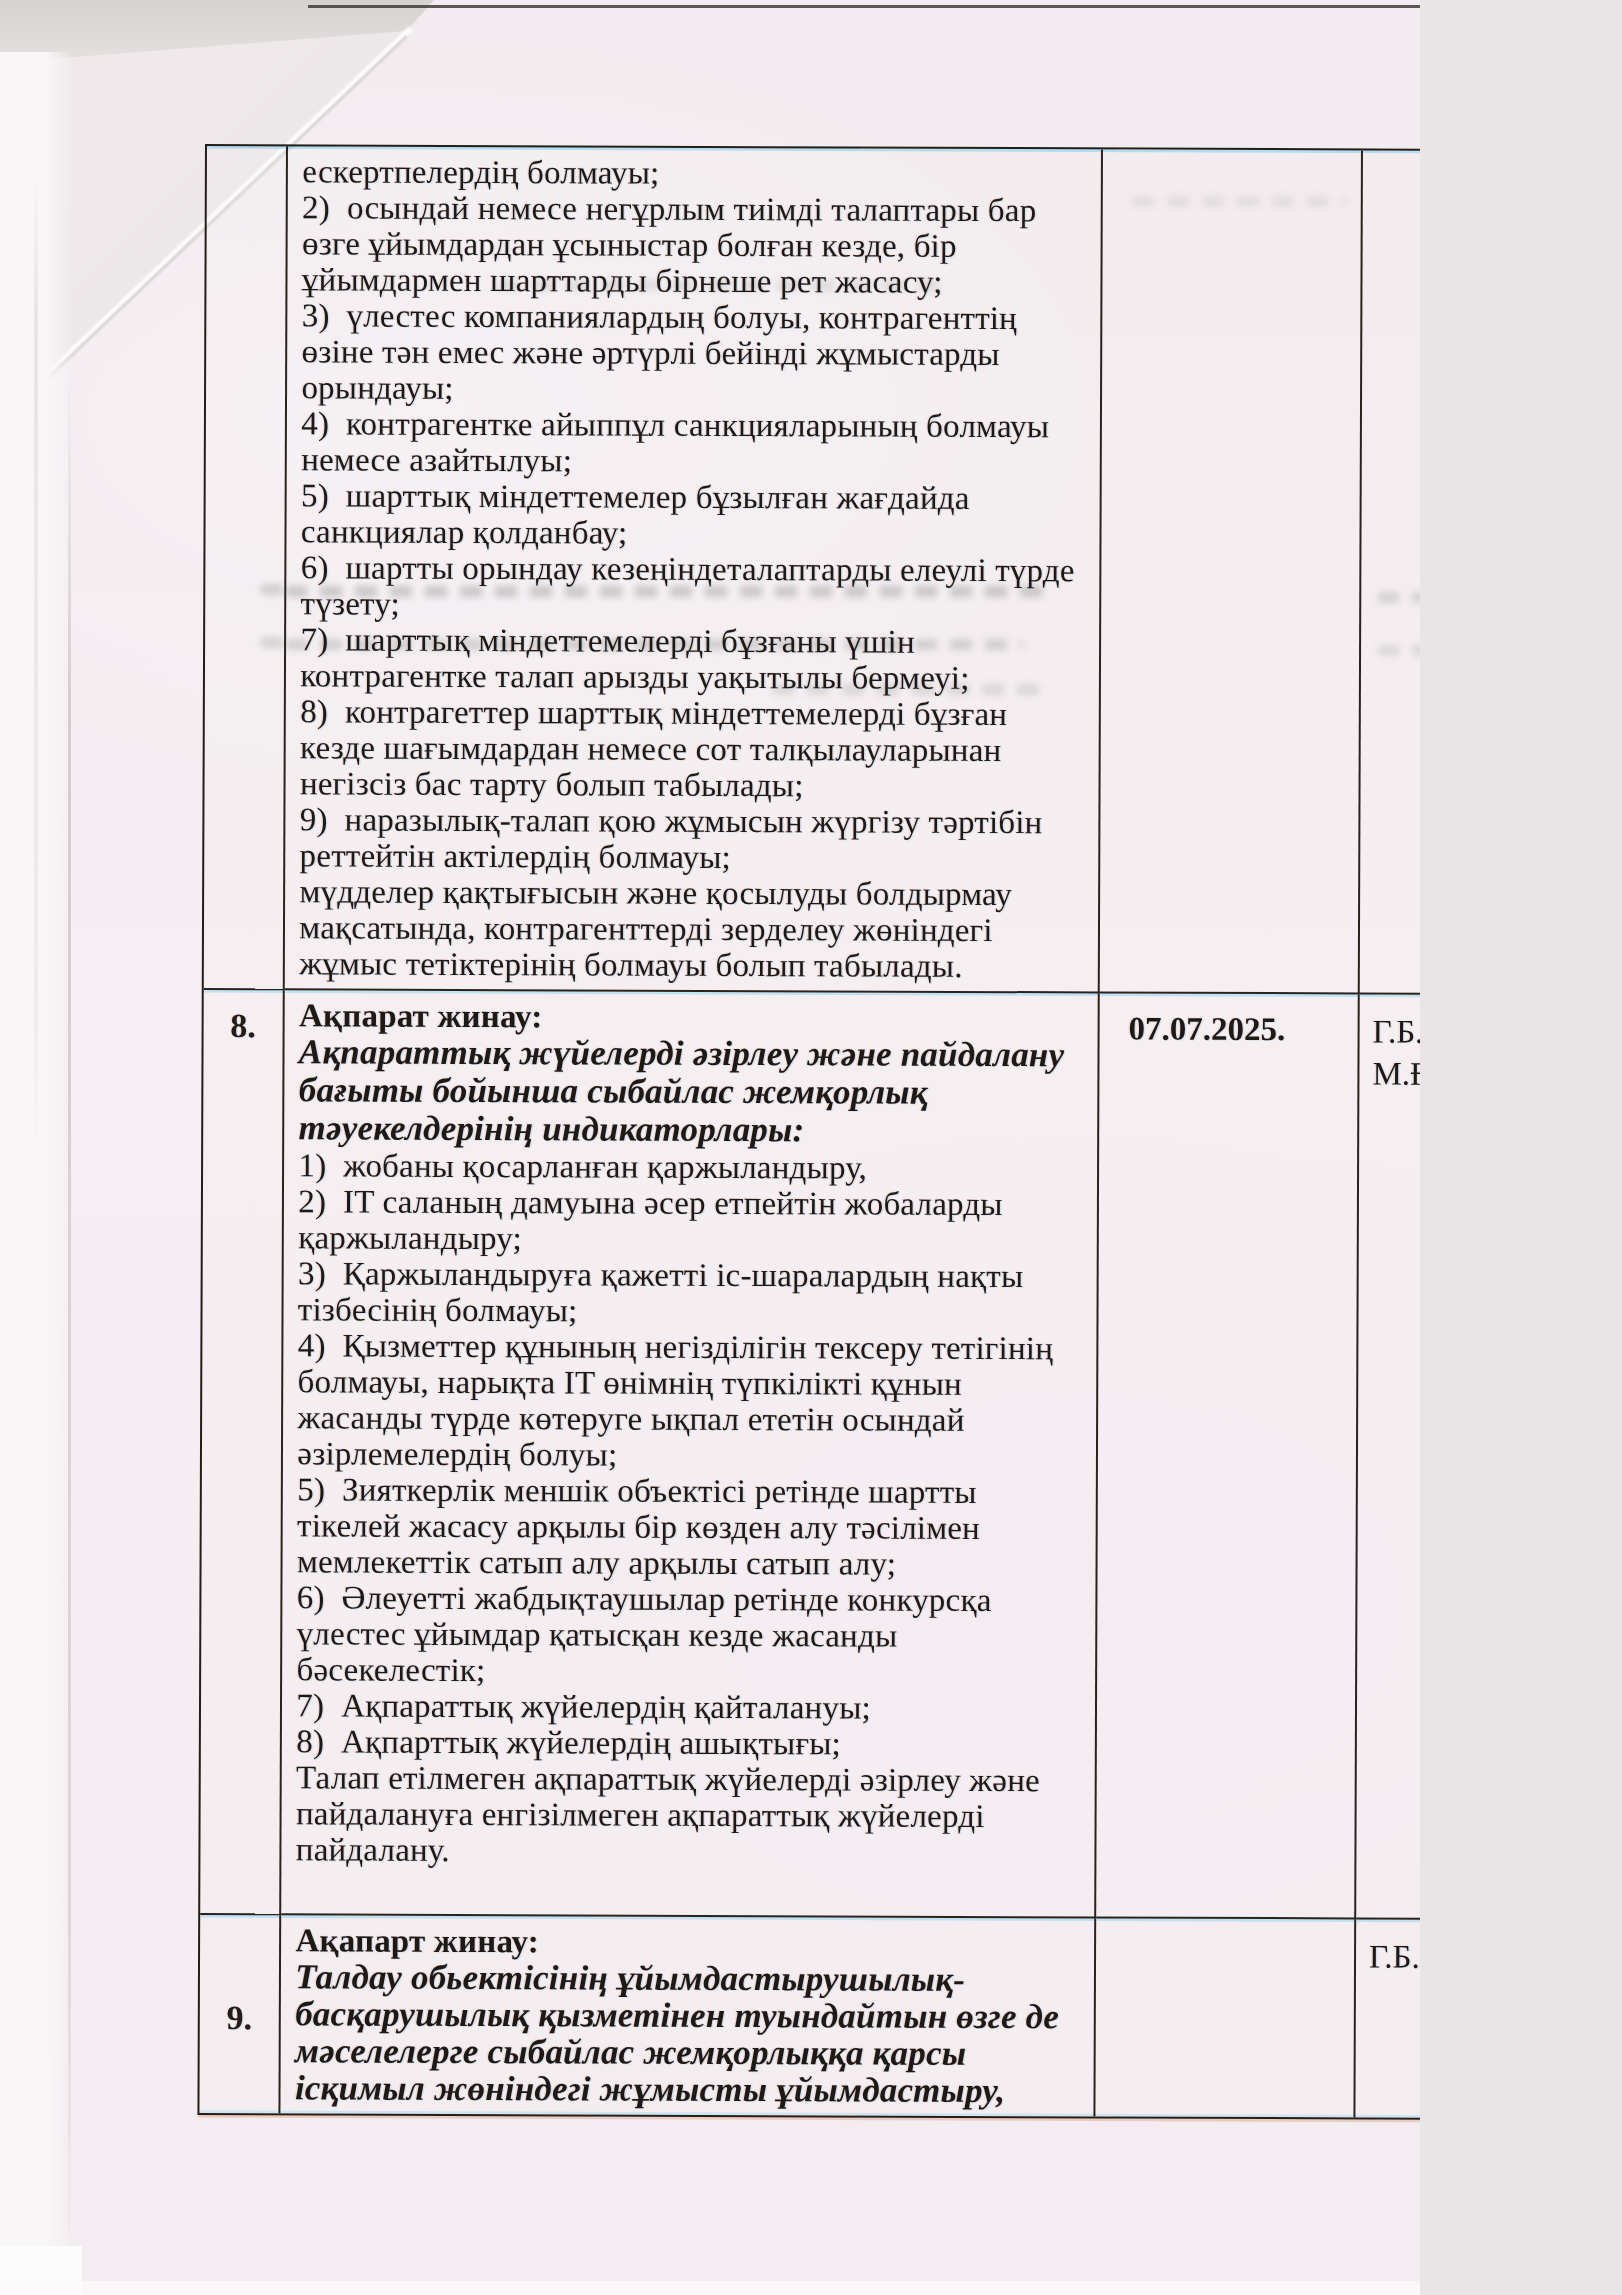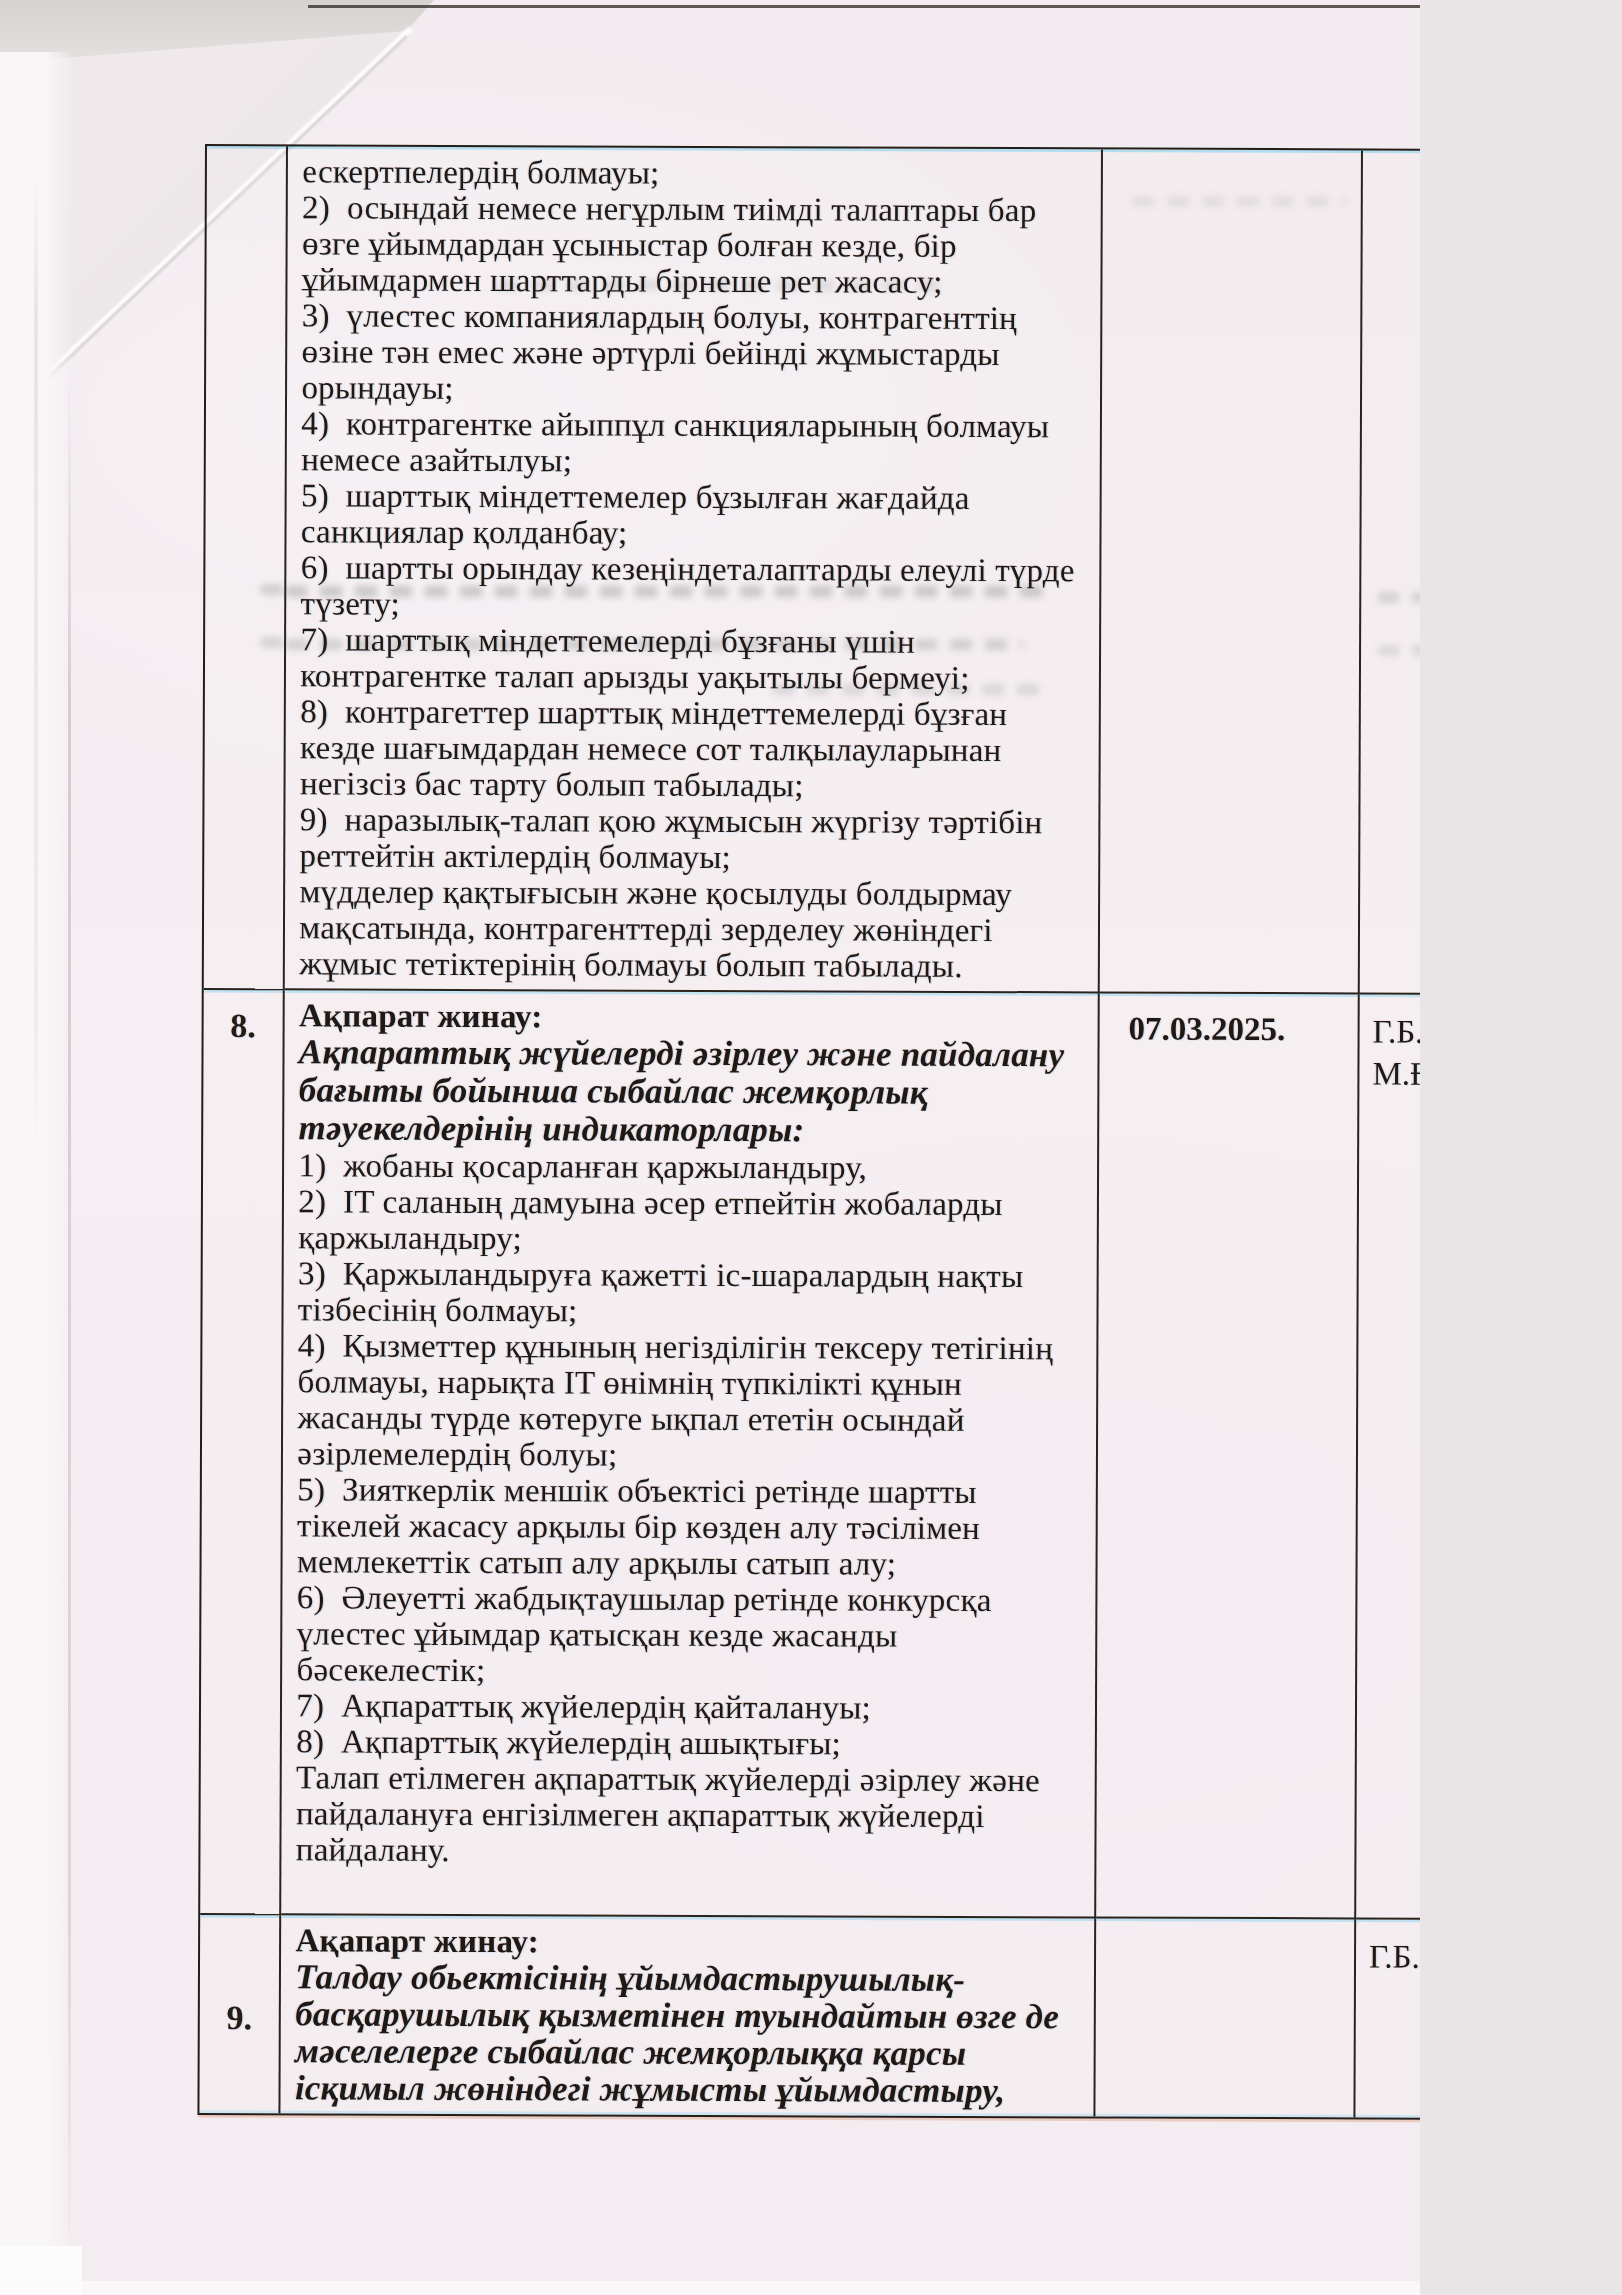--- a/index.html
+++ b/index.html
@@ -136,21 +136,21 @@
 2)  IT саланың дамуына әсер етпейтін жобаларды қаржыландыру;
 3)  Қаржыландыруға қажетті іс-шаралардың нақты тізбесінің болмауы;
 4)  Қызметтер құнының негізділігін тексеру тетігінің болмауы, нарықта IT өнімнің түпкілікті құнын жасанды түрде көтеруге ықпал ететін осындай әзірлемелердің болуы;
 5)  Зияткерлік меншік объектісі ретінде шартты тікелей жасасу арқылы бір көзден алу тәсілімен мемлекеттік сатып алу арқылы сатып алу;
 6)  Әлеуетті жабдықтаушылар ретінде конкурсқа үлестес ұйымдар қатысқан кезде жасанды бәсекелестік;
 7)  Ақпараттық жүйелердің қайталануы;
 8)  Ақпарттық жүйелердің ашықтығы;</div>
       <div>Талап етілмеген ақпараттық жүйелерді әзірлеу және пайдалануға енгізілмеген ақпараттық жүйелерді пайдалану.</div>
     </div>
     <div class="cell c-date br bb">
-      <span>07.03.2025.</span>
+      <span>07.07.2025.</span>
     </div>
     <div class="cell c-exec bb">
       <div class="pre">Г.Б.Шойбекова
 М.Ғ.Сайлау</div>
     </div>
 
     <div class="cell c-num low br">
       <span>9.</span>
     </div>
     <div class="cell c-body br">

